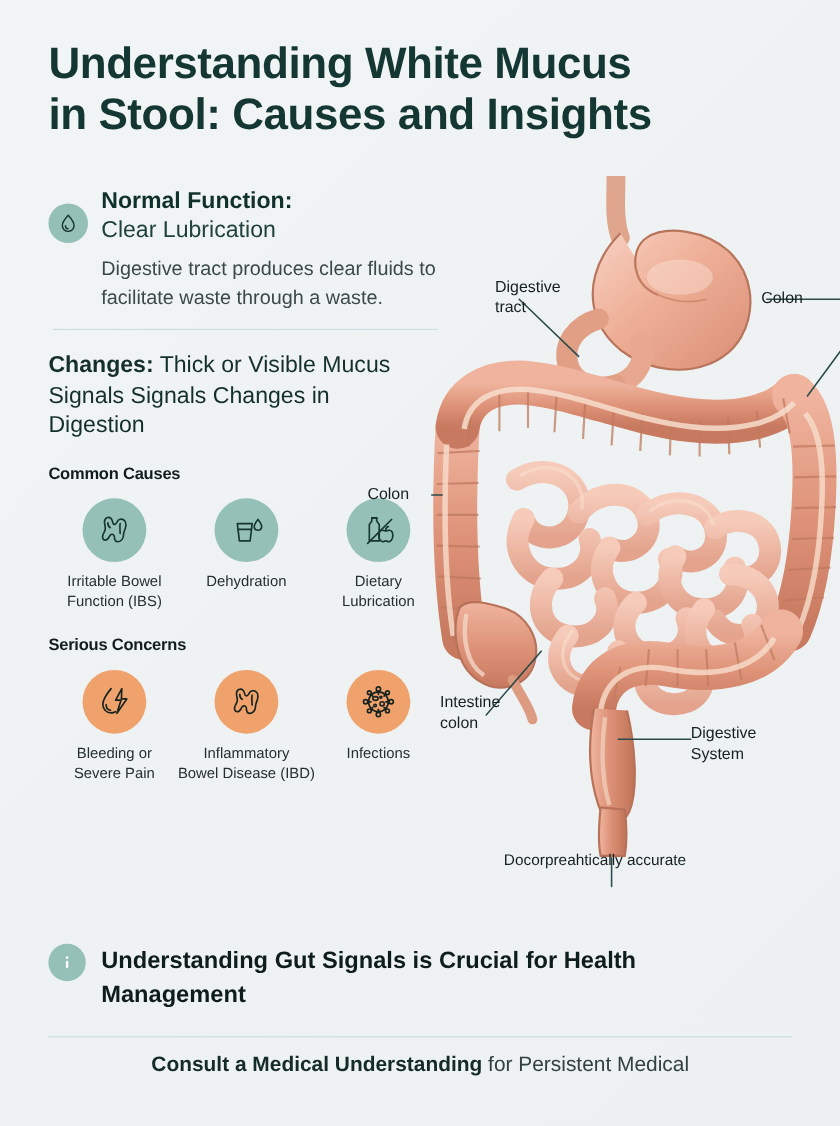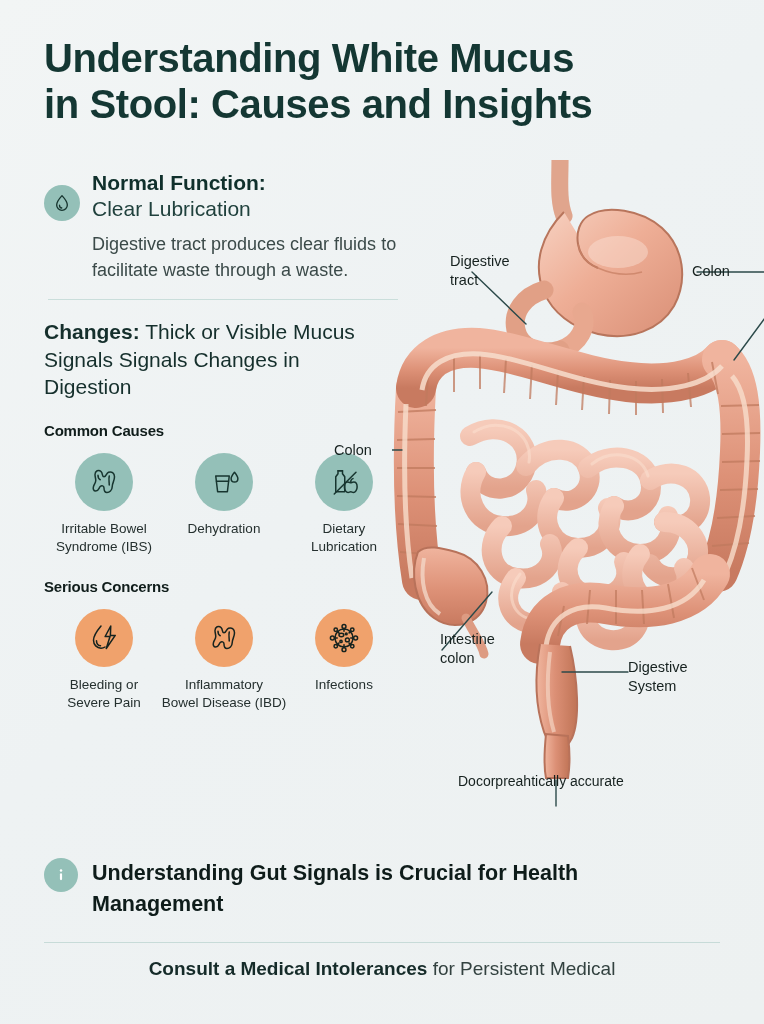--- a/index.html
+++ b/index.html
@@ -104,21 +104,21 @@
   .anatomy svg{display:block;}
 
   .anno{
     position:absolute;
     font-size:14.5px;line-height:1.3;color:#16211f;
     white-space:pre-line;
   }
   .a-digestive-tract{left:450px;top:252px;}
   .a-colon-top{left:692px;top:262px;}
   .a-colon-left{left:334px;top:441px;}
-  .a-intestine{left:440px;top:630px;}
+  .a-intestine{left:400px;top:630px;}
   .a-digestive-system{left:628px;top:658px;}
   .a-accurate{left:458px;top:772px;font-size:14px;}
 </style>
 </head>
 <body>
 
 <div class="page">
 
   <div class="title" style="white-space: pre-line;">Understanding White Mucus
 in Stool: Causes and Insights</div>
@@ -150,21 +150,21 @@
 
       <div class="icon-cell">
         <div class="circ circ-teal c58">
           <svg width="36" height="36" viewBox="0 0 48 48" fill="none" stroke="#17352f" stroke-width="2" stroke-linecap="round" stroke-linejoin="round">
             <path d="M12 14 C12 9 17 7 20 10 C23 13 21 17 24 17 C27 17 27 12 30 11 C34 9.6 38 12 38 17 C38 23 35 25 35 30 C35 35 31 38 28 38 C25 38 24 35 24 32 C24 29 21 28 19 30 C17 32 17 36 13 36 C10 36 9 33 10 30 C11 27 13 25 13 22 C13 19 12 17 12 14 Z"></path>
             <path d="M16 15 C16 18 17 20 19 21"></path>
             <path d="M31 16 C30 20 31 24 31 28"></path>
           </svg>
         </div>
         <div class="icon-label" style="white-space: pre-line;">Irritable Bowel
-Syndrome (IBS)</div>
+Function (IBS)</div>
       </div>
 
       <div class="icon-cell">
         <div class="circ circ-teal c58">
           <svg width="36" height="36" viewBox="0 0 48 48" fill="none" stroke="#17352f" stroke-width="2" stroke-linecap="round" stroke-linejoin="round">
             <path d="M13 16 H31 L28.5 37 H15.5 Z"></path>
             <path d="M14 23 H30"></path>
             <path d="M38 11 C38 11 33.5 16.5 33.5 19.6 C33.5 22.2 35.5 24 38 24 C40.5 24 42.5 22.2 42.5 19.6 C42.5 16.5 38 11 38 11 Z"></path>
           </svg>
         </div>
@@ -408,16 +408,16 @@
         <circle cx="12" cy="6.6" r="1.5" fill="#ffffff"></circle>
         <rect x="10.7" y="10" width="2.6" height="8.2" rx="1.3" fill="#ffffff"></rect>
       </svg>
     </div>
     <div class="footer-cta-text">Understanding Gut Signals is Crucial for Health Management</div>
   </div>
 
   <div class="footer-divider"></div>
 
   <div class="footer-note">
-    <b>Consult a Medical Intolerances</b><span> for Persistent Medical</span>
+    <b>Consult a Medical Understanding</b><span> for Persistent Medical</span>
   </div>
 
 </div>
 
 </body></html>

